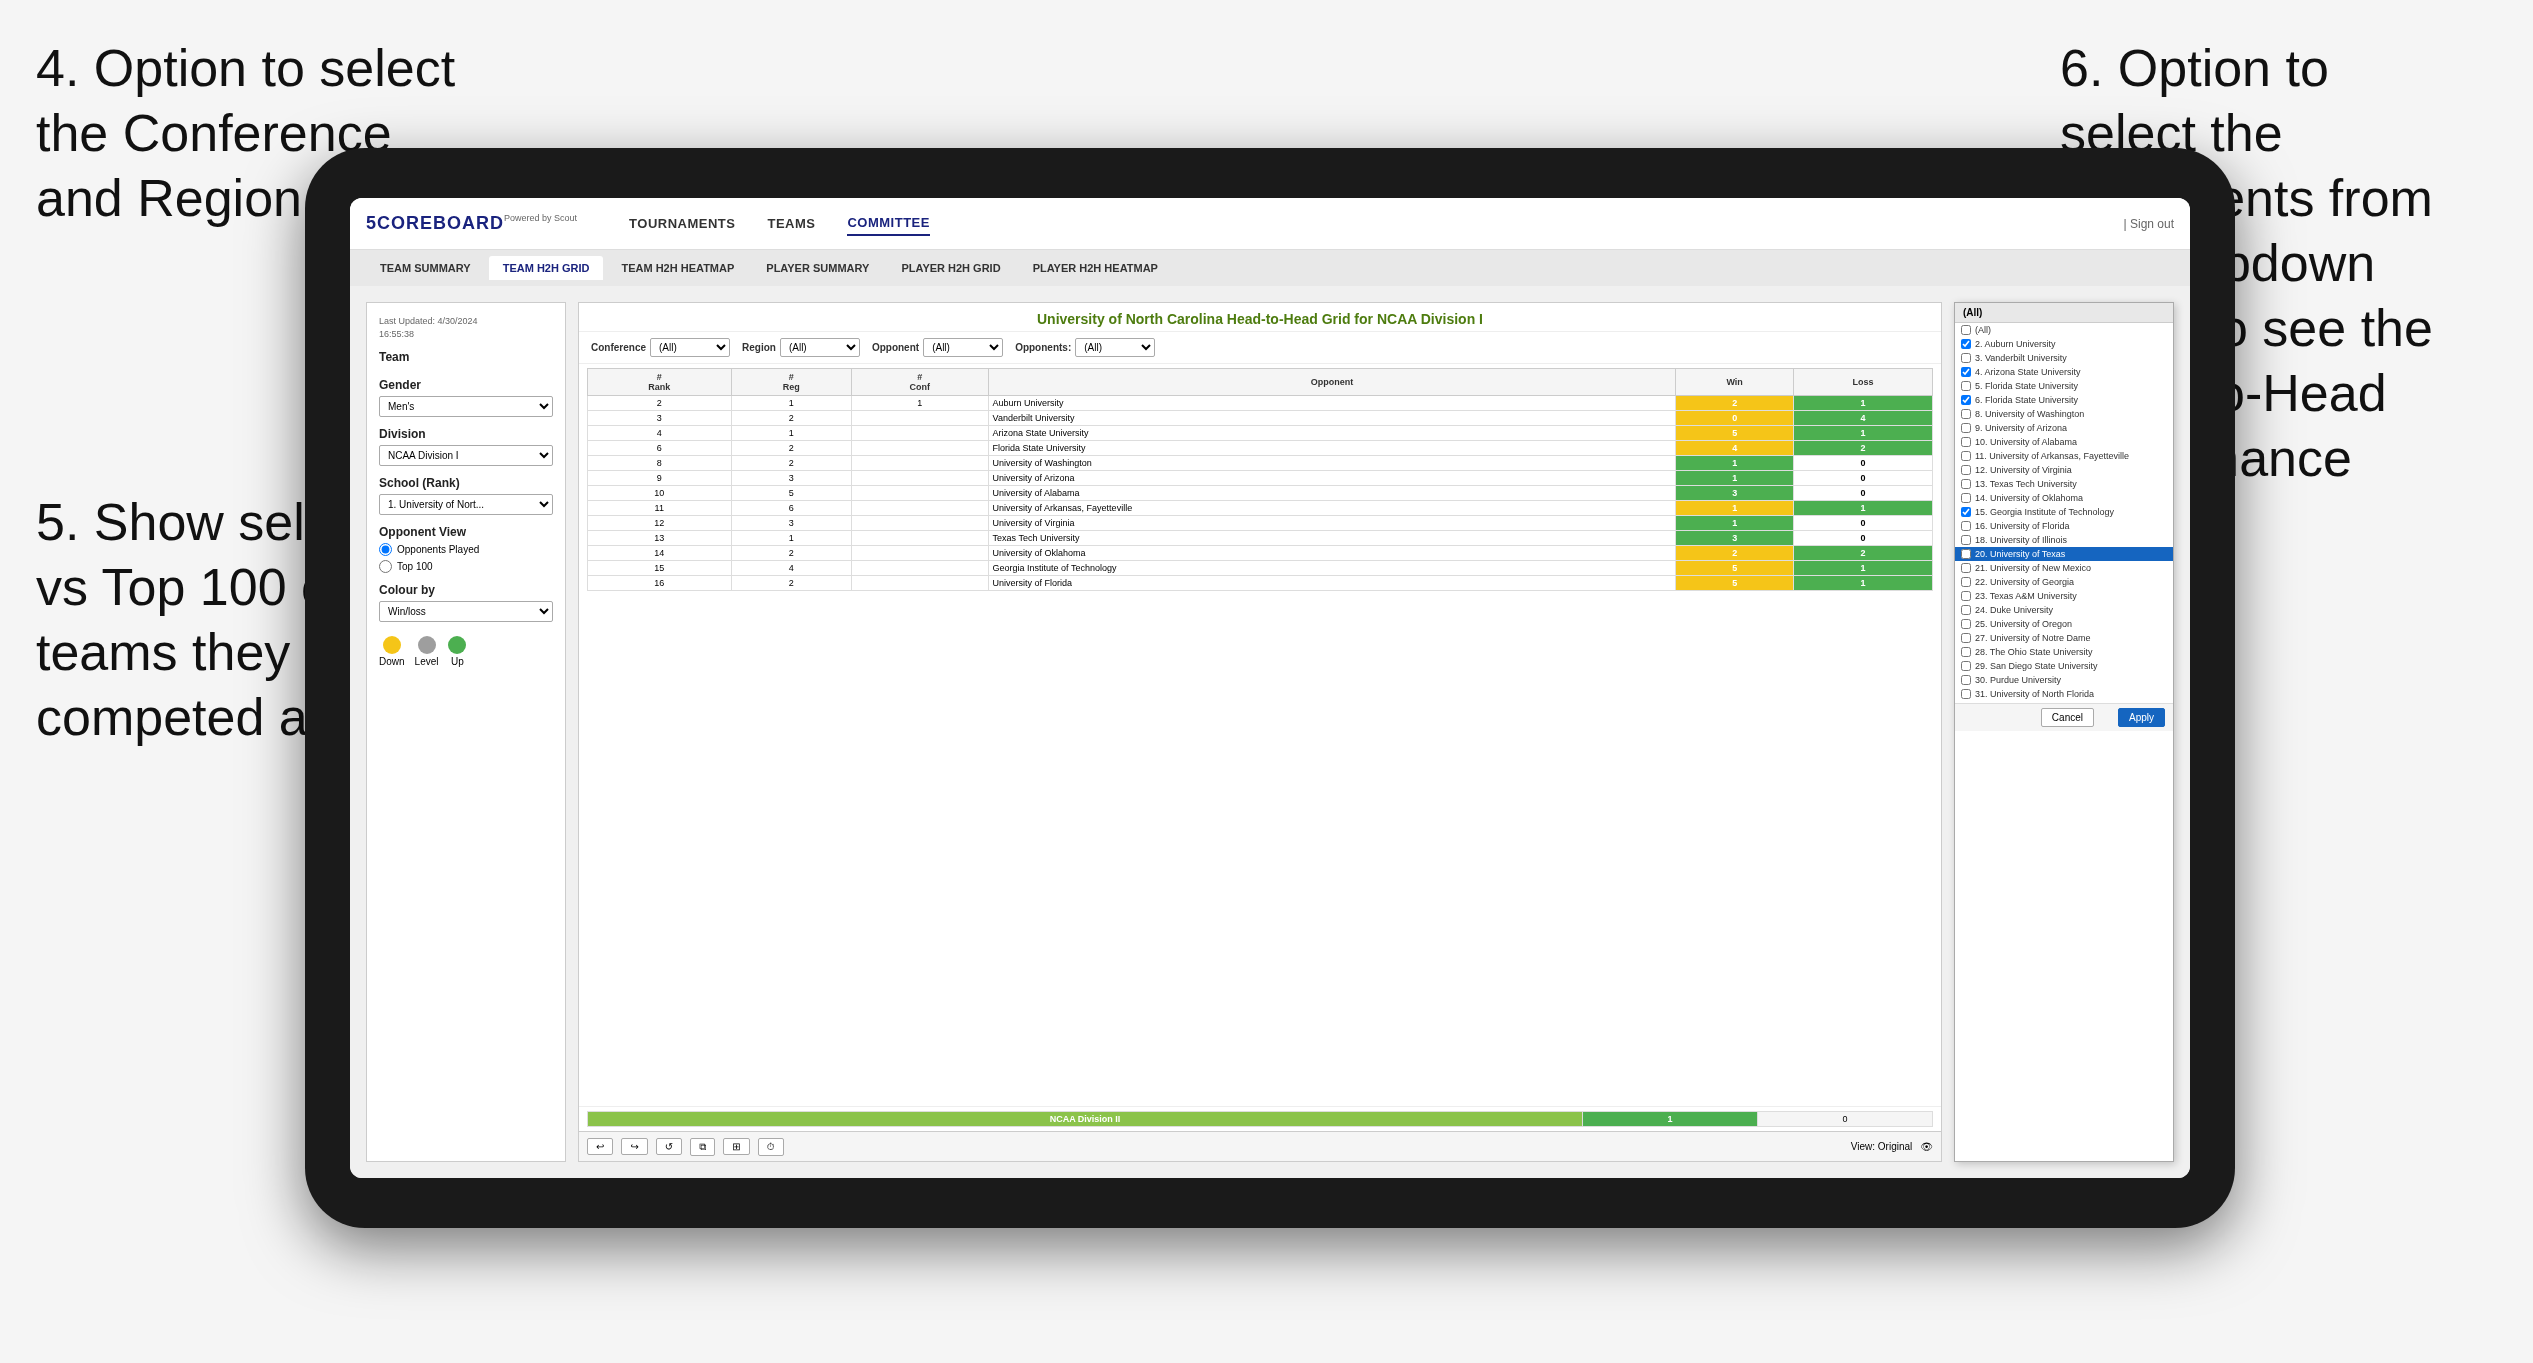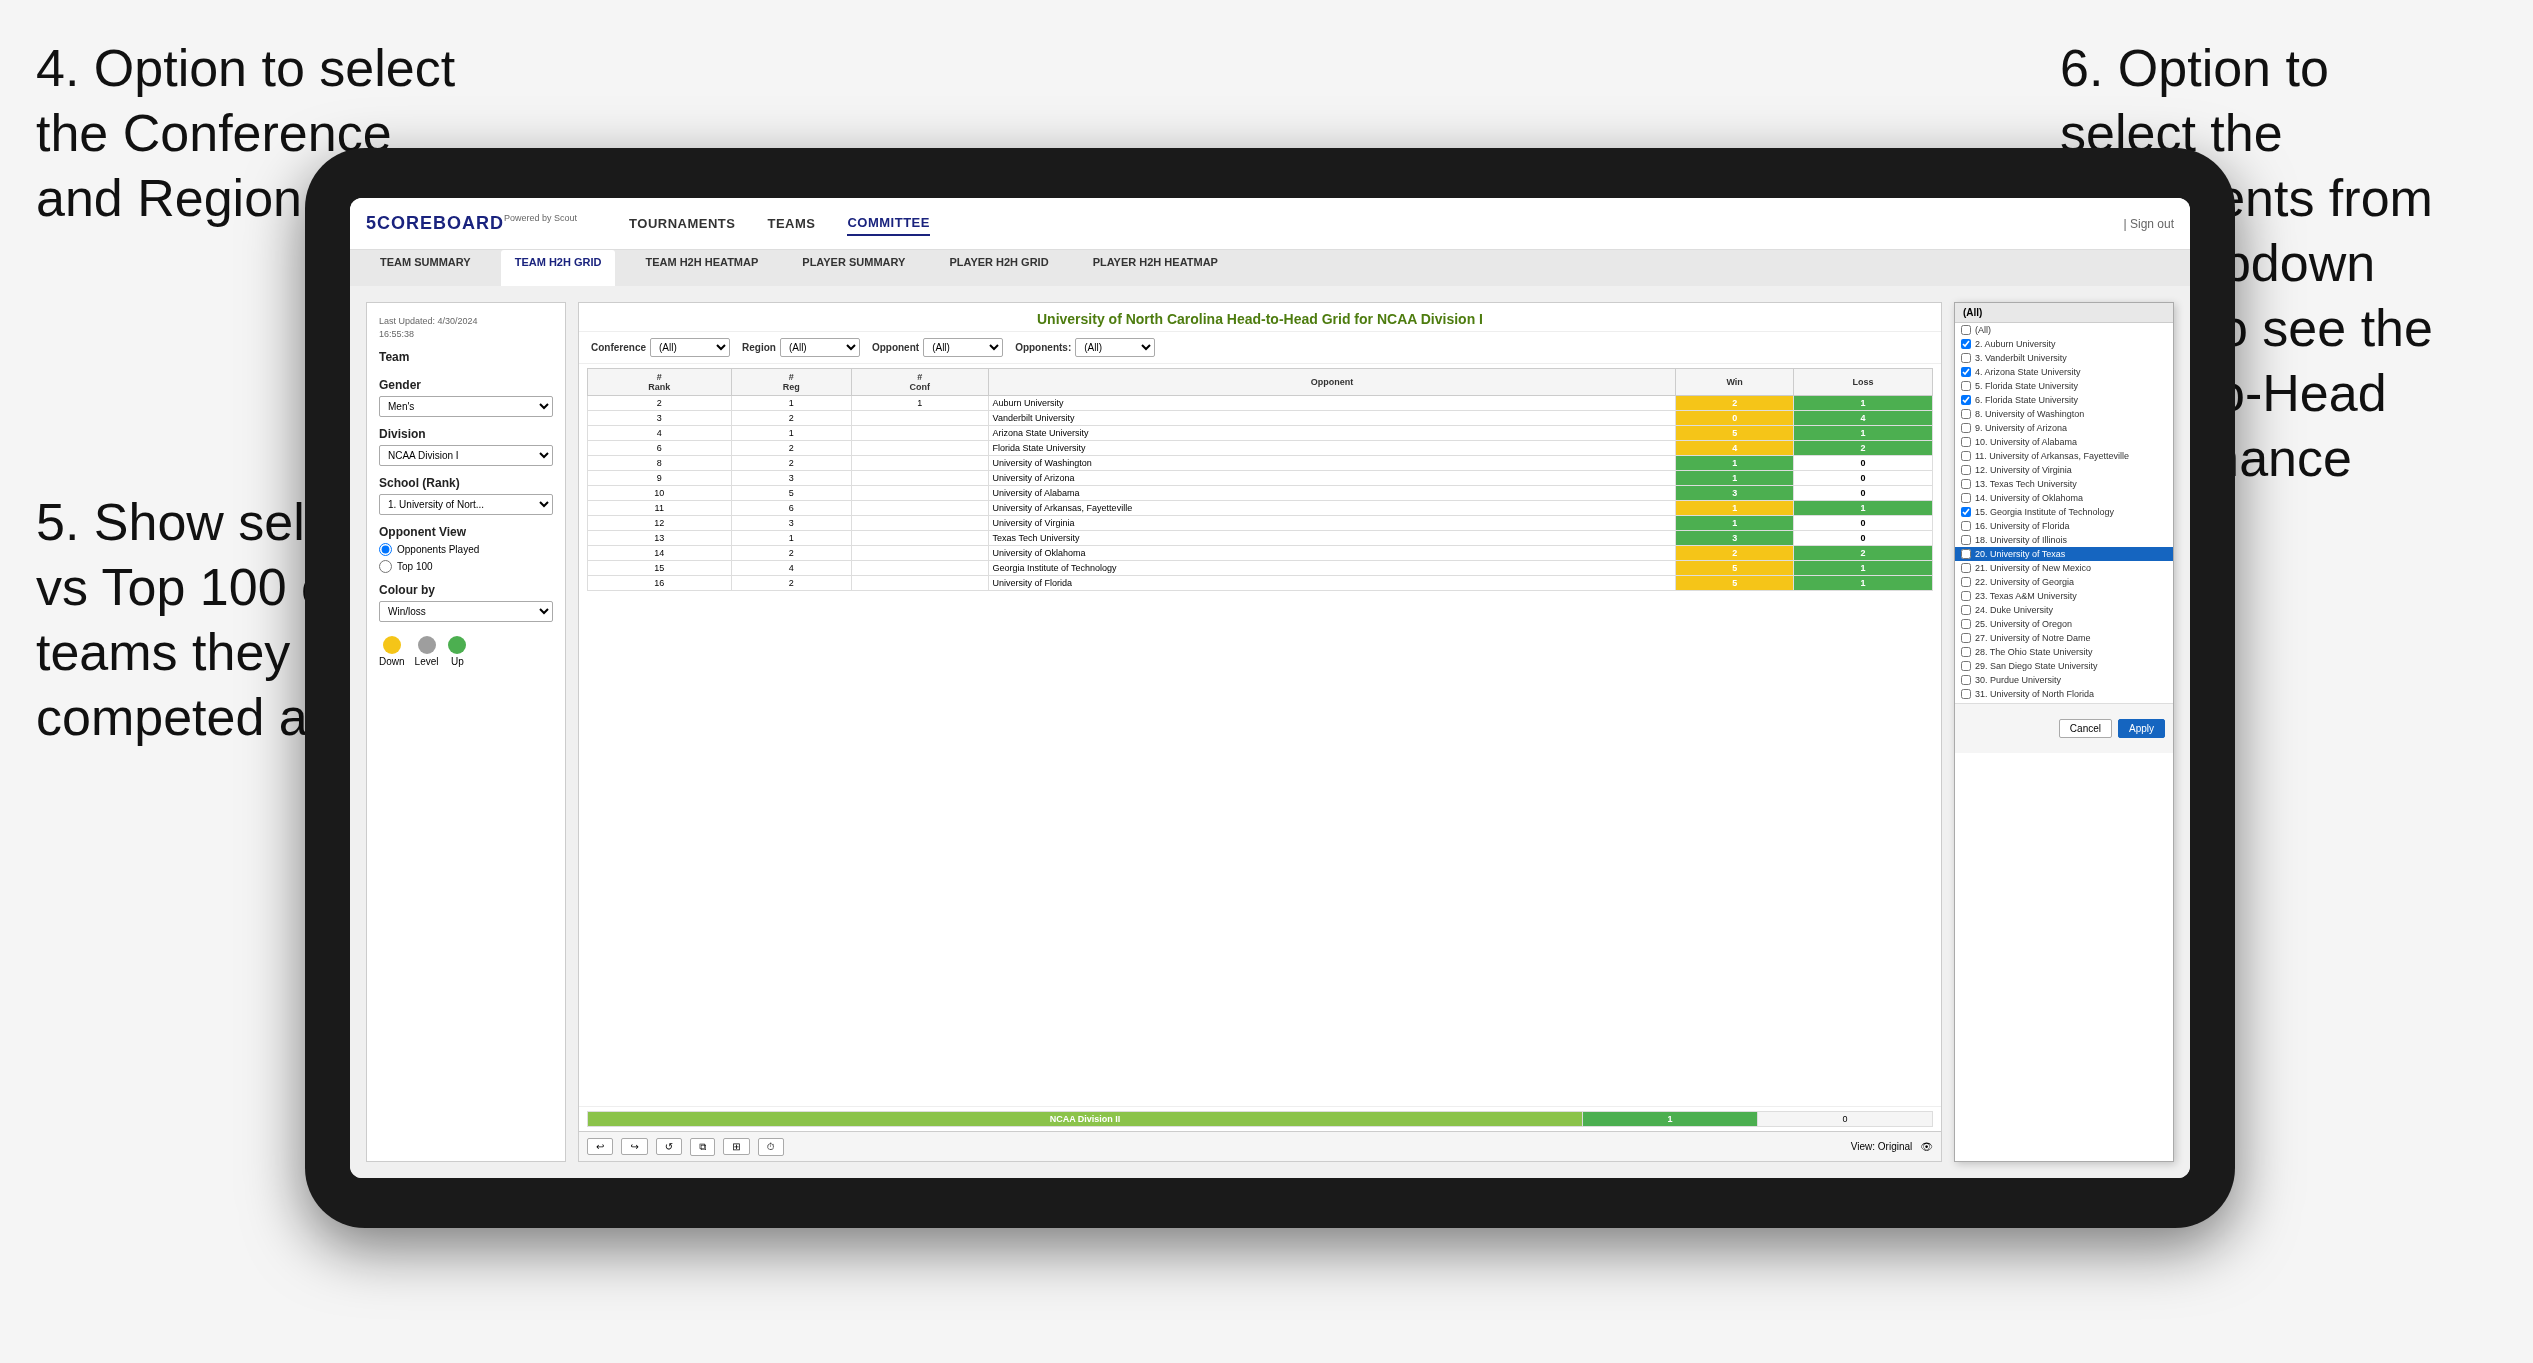--- a/index.html
+++ b/index.html
@@ -94,23 +94,24 @@
 
     .signout {
       font-size: 12px;
       color: #666;
     }
 
     
     .sub-nav {
       background: #e8e8e8;
       display: flex;
+      align-items: center;
       height: 36px;
       padding: 0 16px;
-      gap: 16px;
+      gap: 4px;
     }
 
     .sub-nav-item {
       font-size: 11px;
       font-weight: 600;
       color: #333;
       padding: 6px 14px;
       cursor: pointer;
       text-transform: uppercase;
       border-radius: 3px 3px 0 0;
@@ -387,24 +388,24 @@
       color: #fff;
     }
 
     .dropdown-item input[type="checkbox"] {
       width: 10px;
       height: 10px;
     }
 
     .dropdown-footer {
       border-top: 1px solid #ddd;
-      padding: 15px 8px;
+      padding: 4px 8px;
       display: flex;
       justify-content: flex-end;
-      gap: 6px;
+      gap: 24px;
       background: #f5f5f5;
     }
 
     .btn-cancel {
       padding: 3px 10px;
       font-size: 10px;
       border: 1px solid #aaa;
       background: #fff;
       border-radius: 2px;
       cursor: pointer;

